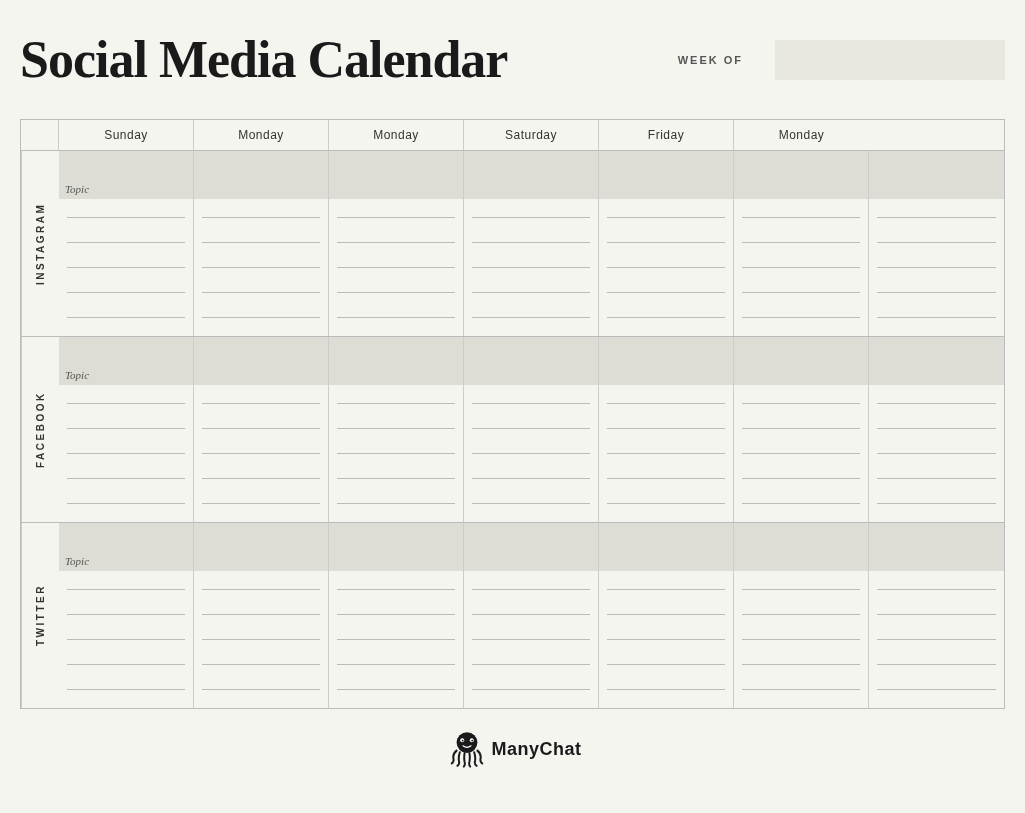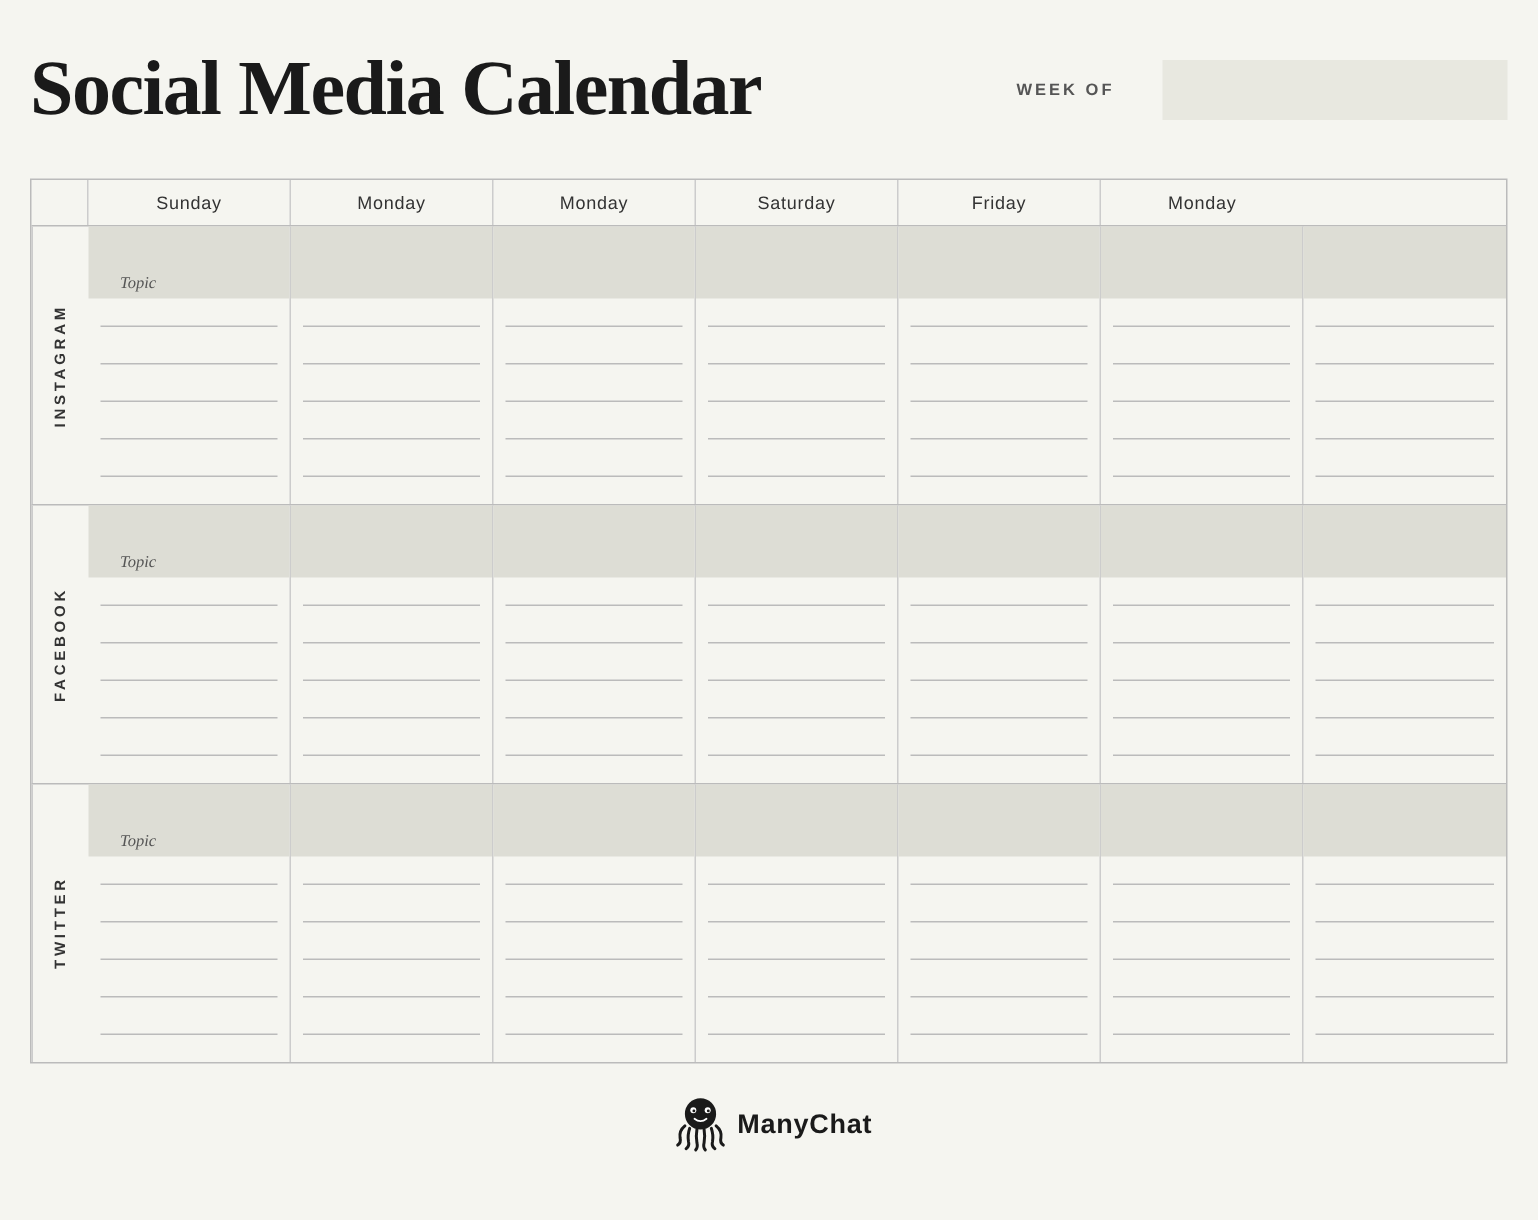--- a/index.html
+++ b/index.html
@@ -112,21 +112,21 @@
     .topic-box {
       background: #ddddd5;
       height: 48px;
       position: relative;
       flex-shrink: 0;
     }
 
     .topic-label {
       position: absolute;
       bottom: 4px;
-      left: 21px;
+      left: 6px;
       font-family: Georgia, serif;
       font-style: italic;
       font-size: 11px;
       color: #555;
     }
 
     .lines-area {
       flex: 1;
       display: flex;
       flex-direction: column;

